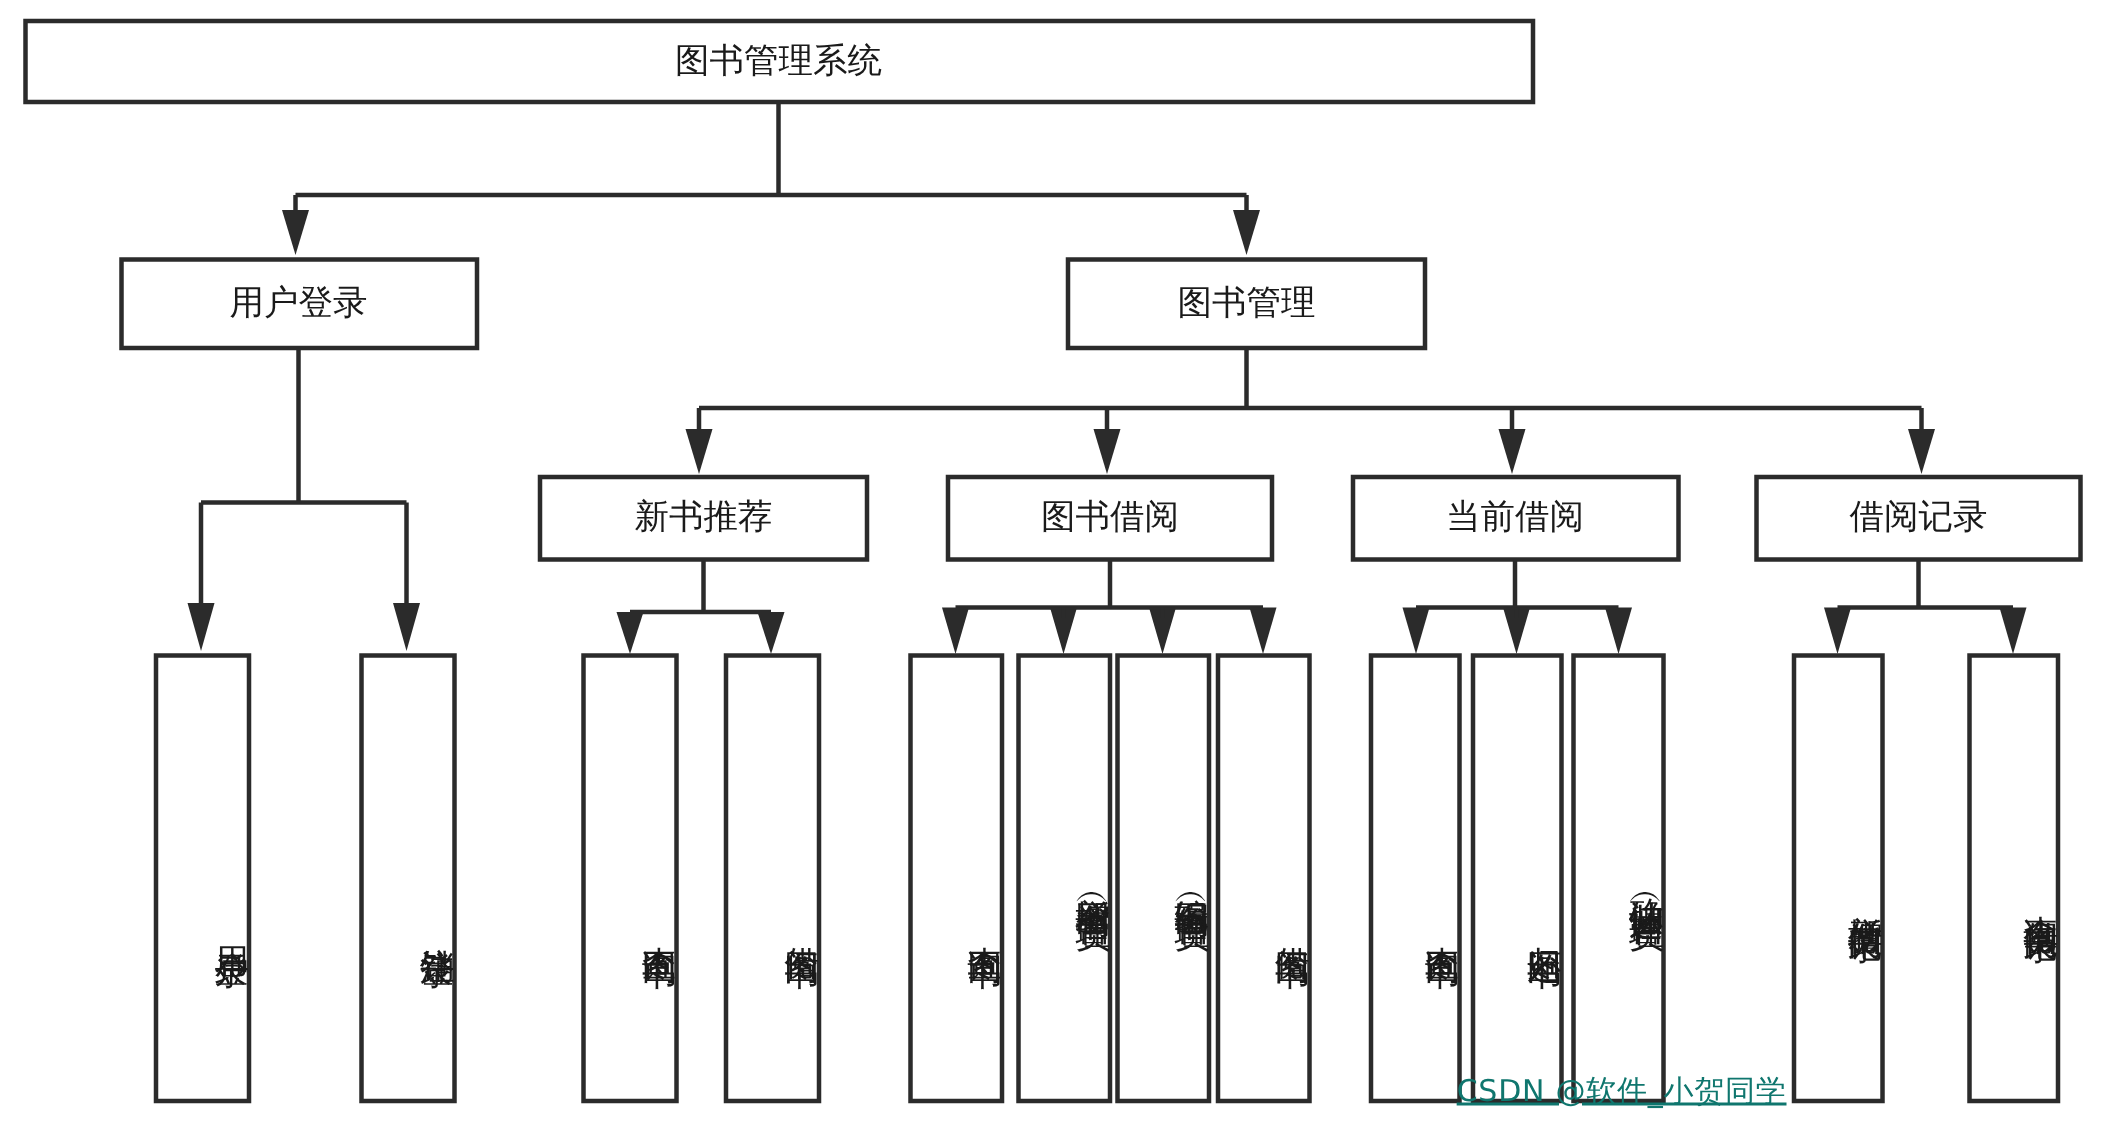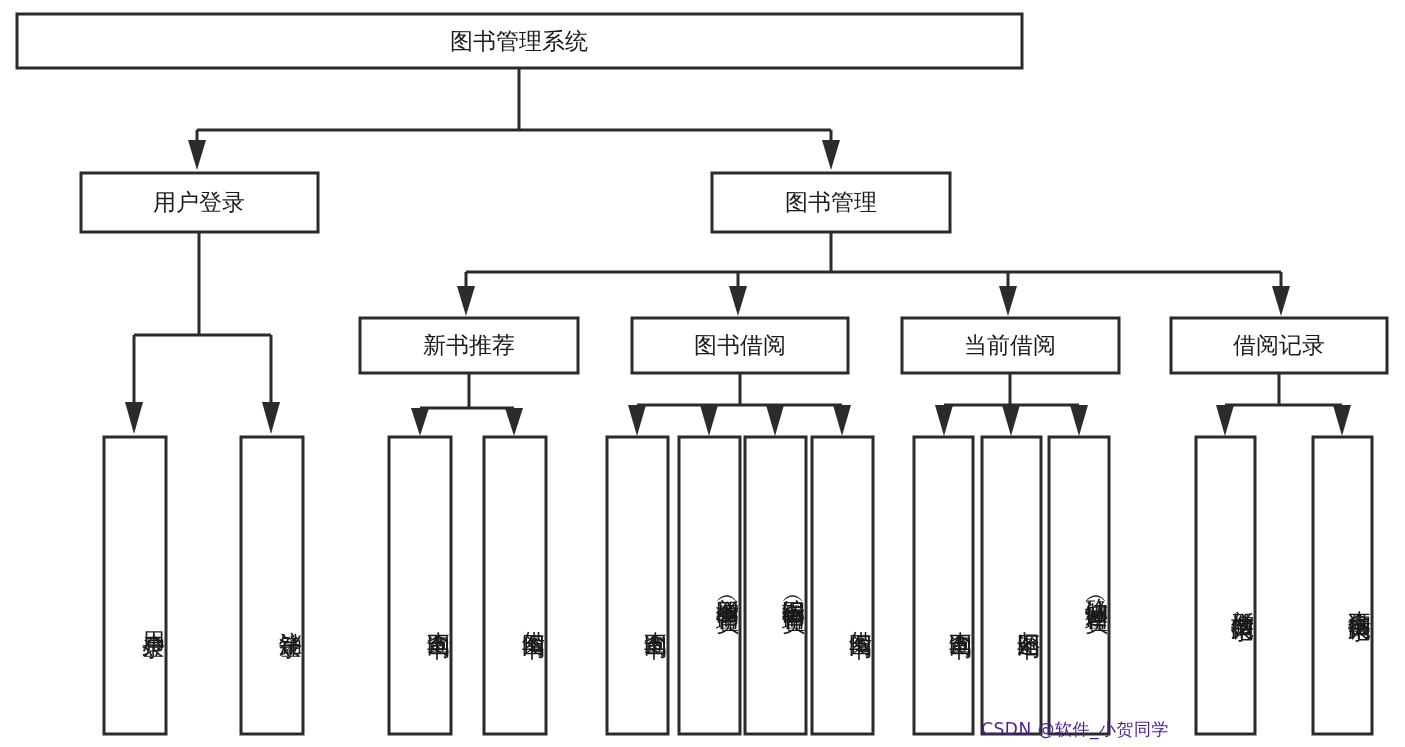--- a/index.html
+++ b/index.html
@@ -11,20 +11,21 @@
     width: 1405px;
     height: 747px;
     font-family: "DejaVu Sans", "Liberation Sans", sans-serif;
     overflow: hidden;
   }
   #diagram-root {
     position: relative;
     width: 1177px;
     height: 747px;
     background: #ffffff;
+    padding-left: 22px;
   }
   svg.diagram-canvas {
     position: absolute;
     top: 0;
     left: 0;
     width: 1405px;
     height: 747px;
   }
   .node-box {
     fill: #ffffff;
@@ -61,24 +62,25 @@
     align-items: flex-start;
     justify-content: center;
     white-space: nowrap;
     pointer-events: none;
   }
   .watermark {
     position: absolute;
     right: 8px;
     bottom: 6px;
     font-family: "DejaVu Sans", "Liberation Sans", sans-serif;
-    font-size: 17px;
-    color: #4c1d95;
+    font-size: 20px;
+    color: #0f766e;
     white-space: nowrap;
     letter-spacing: 0.5px;
+    text-decoration: underline;
   }
 </style>
 </head>
 <body>
 
 <div id="diagram-root">
 
   <svg class="diagram-canvas" viewBox="0 0 1405 747">
 
     <g>

